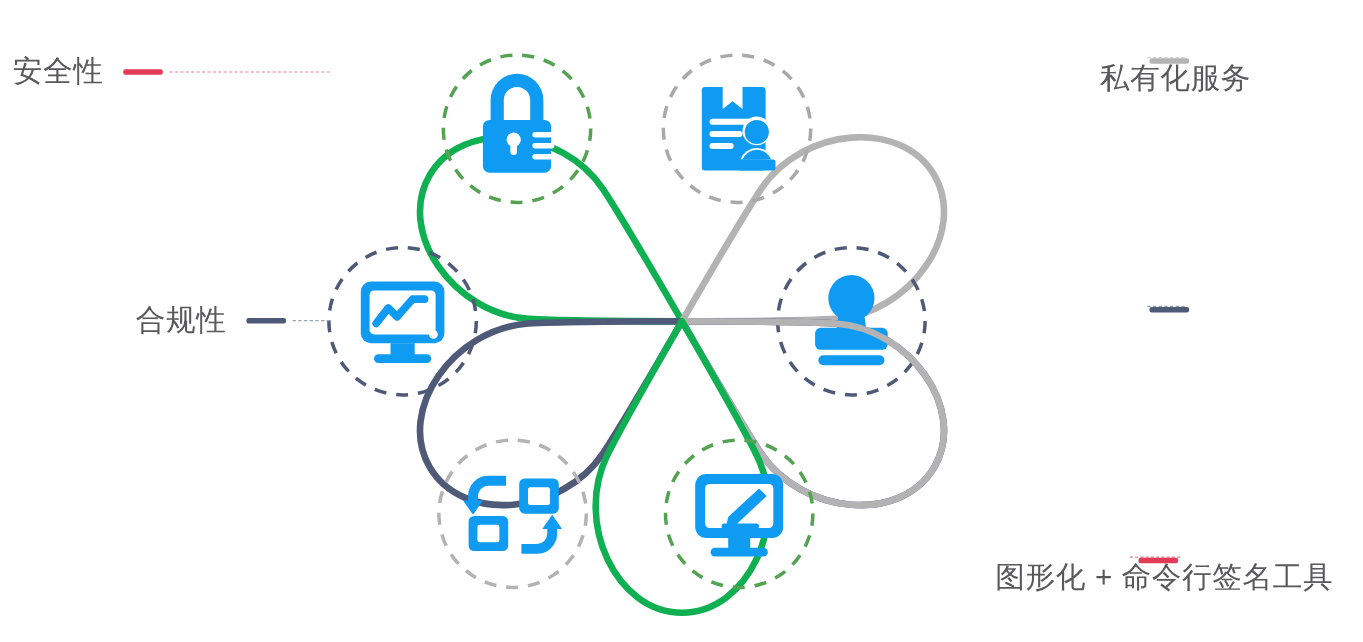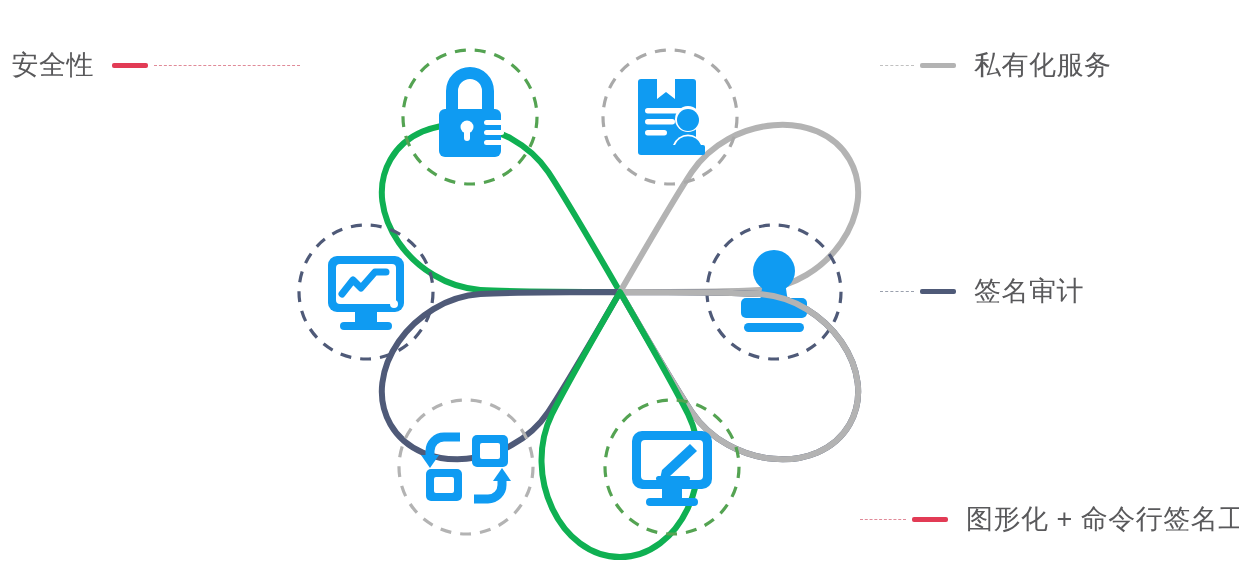--- a/index.html
+++ b/index.html
@@ -52,21 +52,21 @@
     height: 0;
     border-top-width: 1px;
     border-top-style: dashed;
     flex: 0 0 auto;
   }
   
   .label.left { justify-content: flex-end; }
   .label.left .label-text { margin-right: 18px; }
   .label.left .dash { margin-right: 6px; }
   
-  .label.right { justify-content: flex-start; }
+  .label.right { justify-content: flex-start; flex-direction: column; }
   .label.right .label-text { margin-left: 18px; }
   .label.right .dash { margin-left: 6px; }
 
   
   #label-security      { left: 0px;    top: 52px;  width: 300px; }
   #label-private       { left: 880px;  top: 52px;  width: 359px; }
   #label-compliance    { left: 0px;    top: 278px; width: 300px; }
   #label-audit         { left: 880px;  top: 278px; width: 359px; }
   #label-crossplatform { left: 0px;    top: 506px; width: 400px; }
   #label-signtools     { left: 860px;  top: 506px; width: 379px; }
@@ -179,25 +179,29 @@
     <span class="dash" style="background:#e23b55"></span>
     <span class="leader" style="width:146px;border-top-color:#e08a98"></span>
   </div>
 
   <div class="label right" id="label-private">
     <span class="leader" style="width:34px;border-top-color:#c0c0c0"></span>
     <span class="dash" style="background:#b3b3b3"></span>
     <span class="label-text">私有化服务</span>
   </div>
 
+  <div class="label left" id="label-compliance">
+    <span class="label-text">合规性</span>
+    <span class="dash" style="background:#4f5a78"></span>
+    <span class="leader" style="width:34px;border-top-color:#9aa0ad"></span>
+  </div>
 
   <div class="label right" id="label-audit">
     <span class="leader" style="width:34px;border-top-color:#9aa0ad"></span>
     <span class="dash" style="background:#4f5a78"></span>
-    <span class="label-text">签名审计</span>
   </div>
 
 
   <div class="label right" id="label-signtools">
     <span class="leader" style="width:46px;border-top-color:#e08a98"></span>
     <span class="dash" style="background:#e23b55"></span>
     <span class="label-text">图形化 + 命令行签名工具</span>
   </div>
 
 </div>

